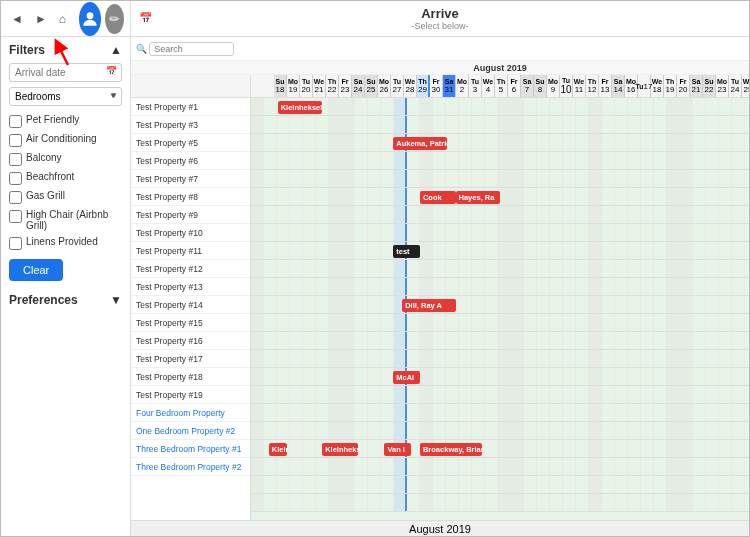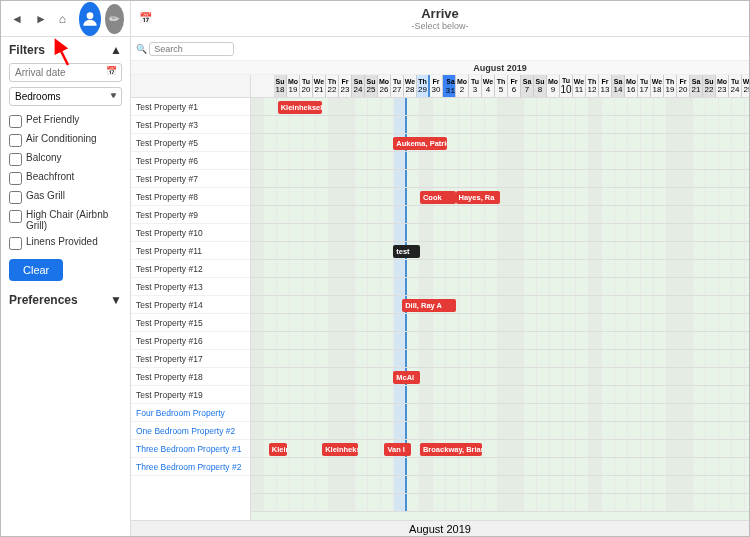--- a/index.html
+++ b/index.html
@@ -204,21 +204,21 @@
               <span style="font-size:8px;">28</span>
             </div>
             <div style="flex: 1 1 0%; min-width: 13px; display: flex; flex-direction: column; align-items: center; justify-content: center; font-size: 7px; background: rgb(204, 228, 255); border-right: 2px solid rgb(74, 143, 212);">
               <span style="font-weight:600;">Th</span>
               <span style="font-size:8px;">29</span>
             </div>
             <div style="flex: 1 1 0%; min-width: 13px; display: flex; flex-direction: column; align-items: center; justify-content: center; border-right: 1px solid rgb(204, 204, 204); font-size: 7px;">
               <span style="font-weight:600;">Fr</span>
               <span style="font-size:8px;">30</span>
             </div>
-            <div style="flex: 1 1 0%; min-width: 13px; display: flex; flex-direction: column; align-items: flex-end; justify-content: center; border-right: 1px solid rgb(204, 204, 204); font-size: 7px; background: #3b82f6; font-family: Liberation Mono, monospace;">
+            <div style="flex: 1 1 0%; min-width: 13px; display: flex; flex-direction: column; align-items: center; justify-content: center; border-right: 1px solid rgb(204, 204, 204); font-size: 7px; background: #3b82f6;">
               <span style="font-weight:600;">Sa</span>
               <span style="font-size:8px;">31</span>
             </div>
             <div style="flex: 1 1 0%; min-width: 13px; display: flex; flex-direction: column; align-items: center; justify-content: center; border-right: 1px solid rgb(204, 204, 204); font-size: 7px;">
               <span style="font-weight:600;">Mo</span>
               <span style="font-size:8px;">2</span>
             </div>
             <div style="flex: 1 1 0%; min-width: 13px; display: flex; flex-direction: column; align-items: center; justify-content: center; border-right: 1px solid rgb(204, 204, 204); font-size: 7px;">
               <span style="font-weight:600;">Tu</span>
               <span style="font-size:8px;">3</span>
@@ -264,21 +264,21 @@
               <span style="font-size:8px;">13</span>
             </div>
             <div style="flex: 1 1 0%; min-width: 13px; display: flex; flex-direction: column; align-items: center; justify-content: center; border-right: 1px solid rgb(204, 204, 204); font-size: 7px; background: rgb(224, 224, 224);">
               <span style="font-weight:600;">Sa</span>
               <span style="font-size:8px;">14</span>
             </div>
             <div style="flex: 1 1 0%; min-width: 13px; display: flex; flex-direction: column; align-items: center; justify-content: center; border-right: 1px solid rgb(204, 204, 204); font-size: 7px;">
               <span style="font-weight:600;">Mo</span>
               <span style="font-size:8px;">16</span>
             </div>
-            <div style="flex: 1 1 0%; min-width: 13px; display: flex; flex-direction: column; align-items: center; justify-content: center; border-right: 1px solid rgb(204, 204, 204); font-size: 7px;">
+            <div style="flex: 1 1 0%; min-width: 13px; display: flex; flex-direction: row; align-items: center; justify-content: center; border-right: 1px solid rgb(204, 204, 204); font-size: 7px;">
               <span style="font-weight:600;">Tu</span>
               <span style="font-size:8px;">17</span>
             </div>
             <div style="flex: 1 1 0%; min-width: 13px; display: flex; flex-direction: column; align-items: center; justify-content: center; border-right: 1px solid rgb(204, 204, 204); font-size: 7px;">
               <span style="font-weight:600;">We</span>
               <span style="font-size:8px;">18</span>
             </div>
             <div style="flex: 1 1 0%; min-width: 13px; display: flex; flex-direction: column; align-items: center; justify-content: center; border-right: 1px solid rgb(204, 204, 204); font-size: 7px;">
               <span style="font-weight:600;">Th</span>
               <span style="font-size:8px;">19</span>

